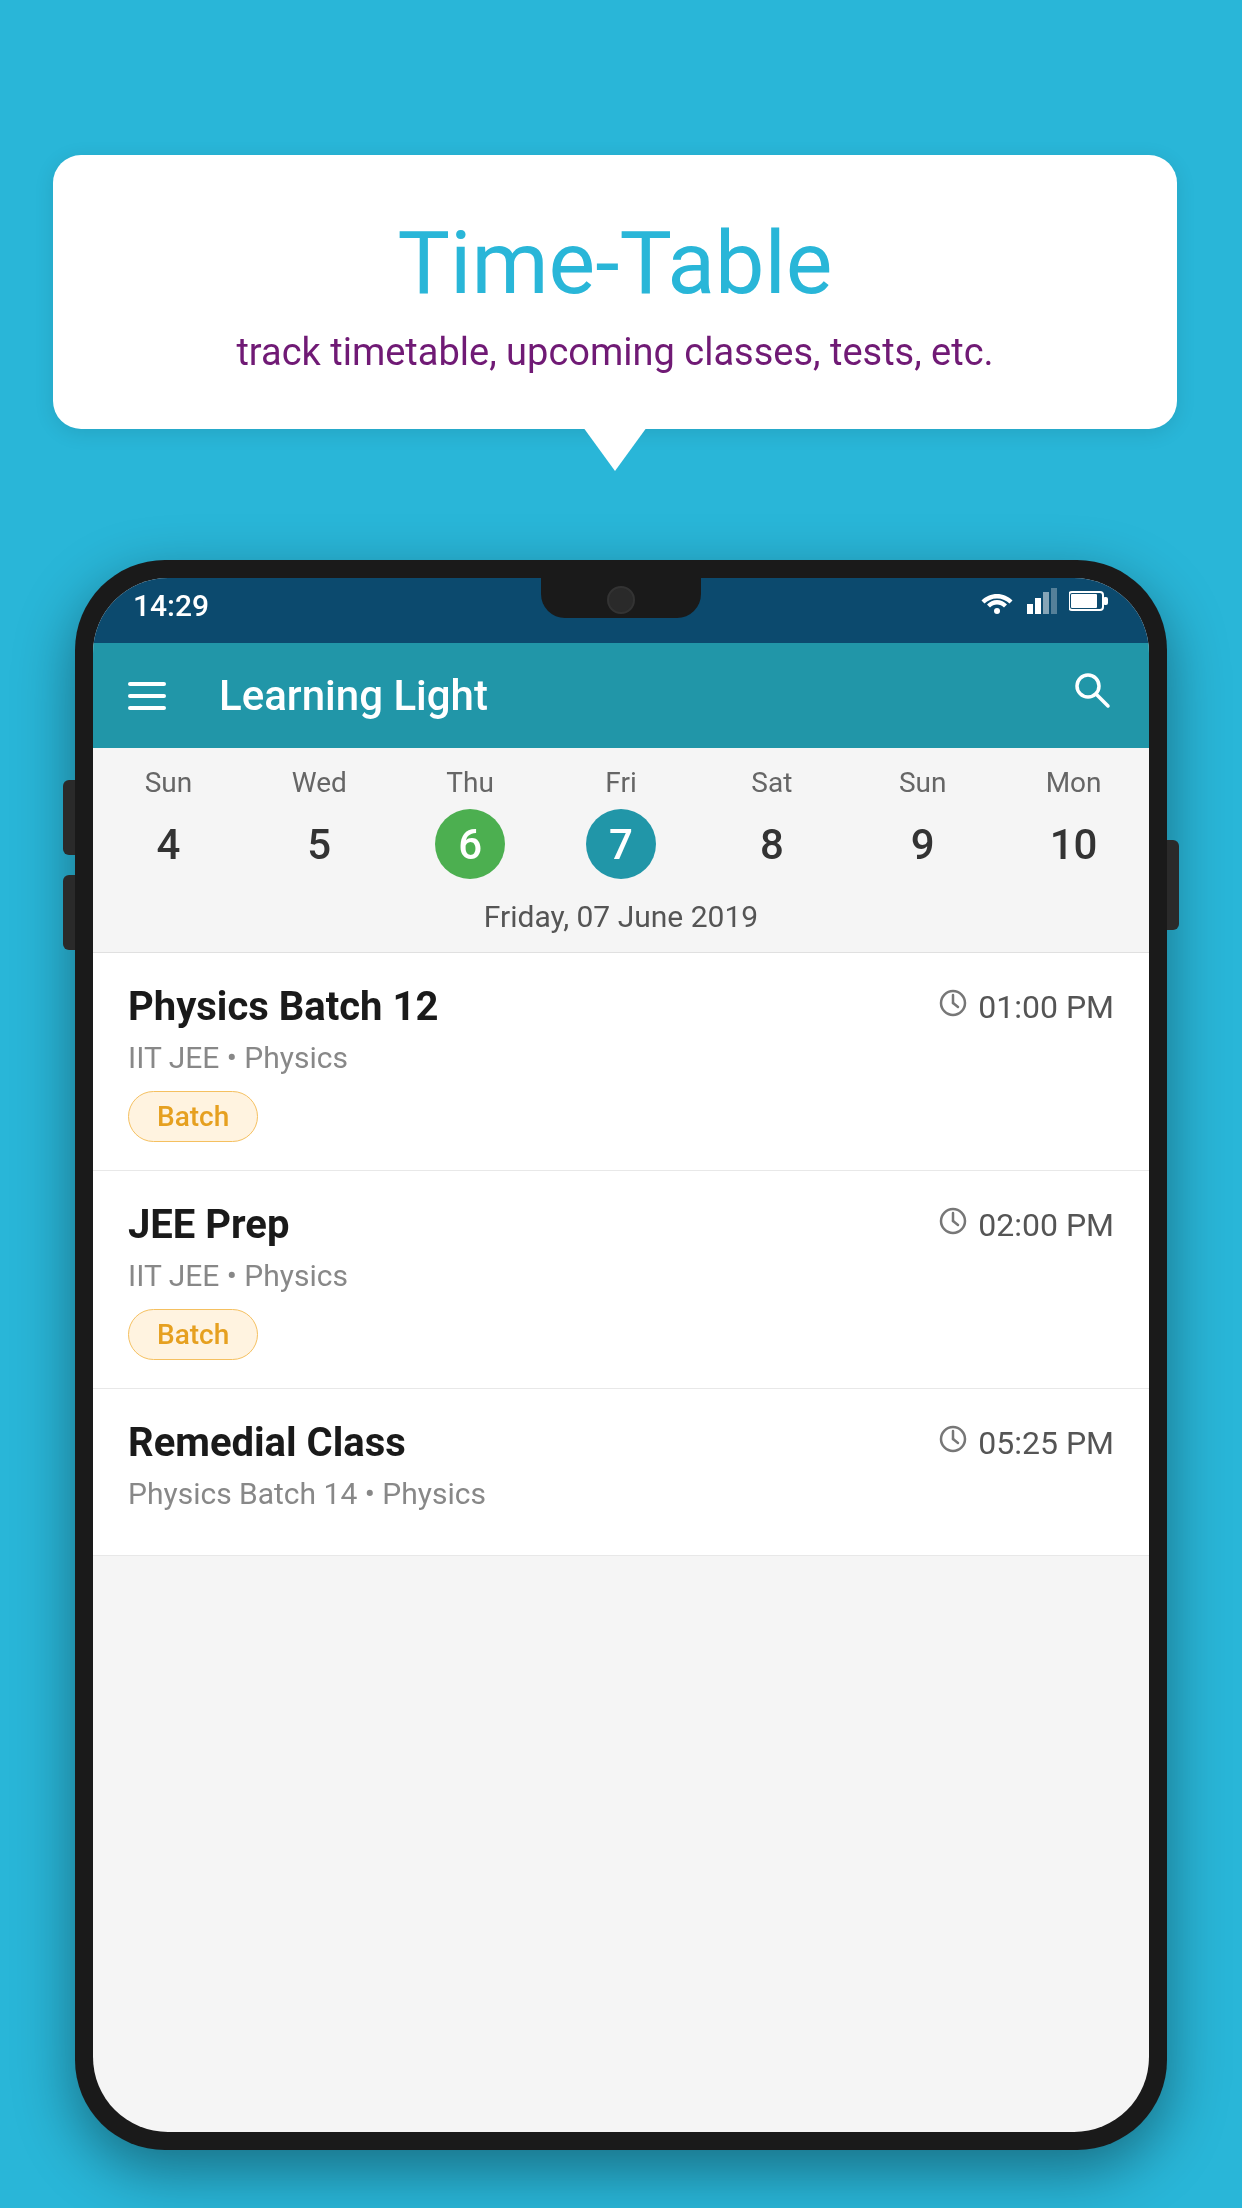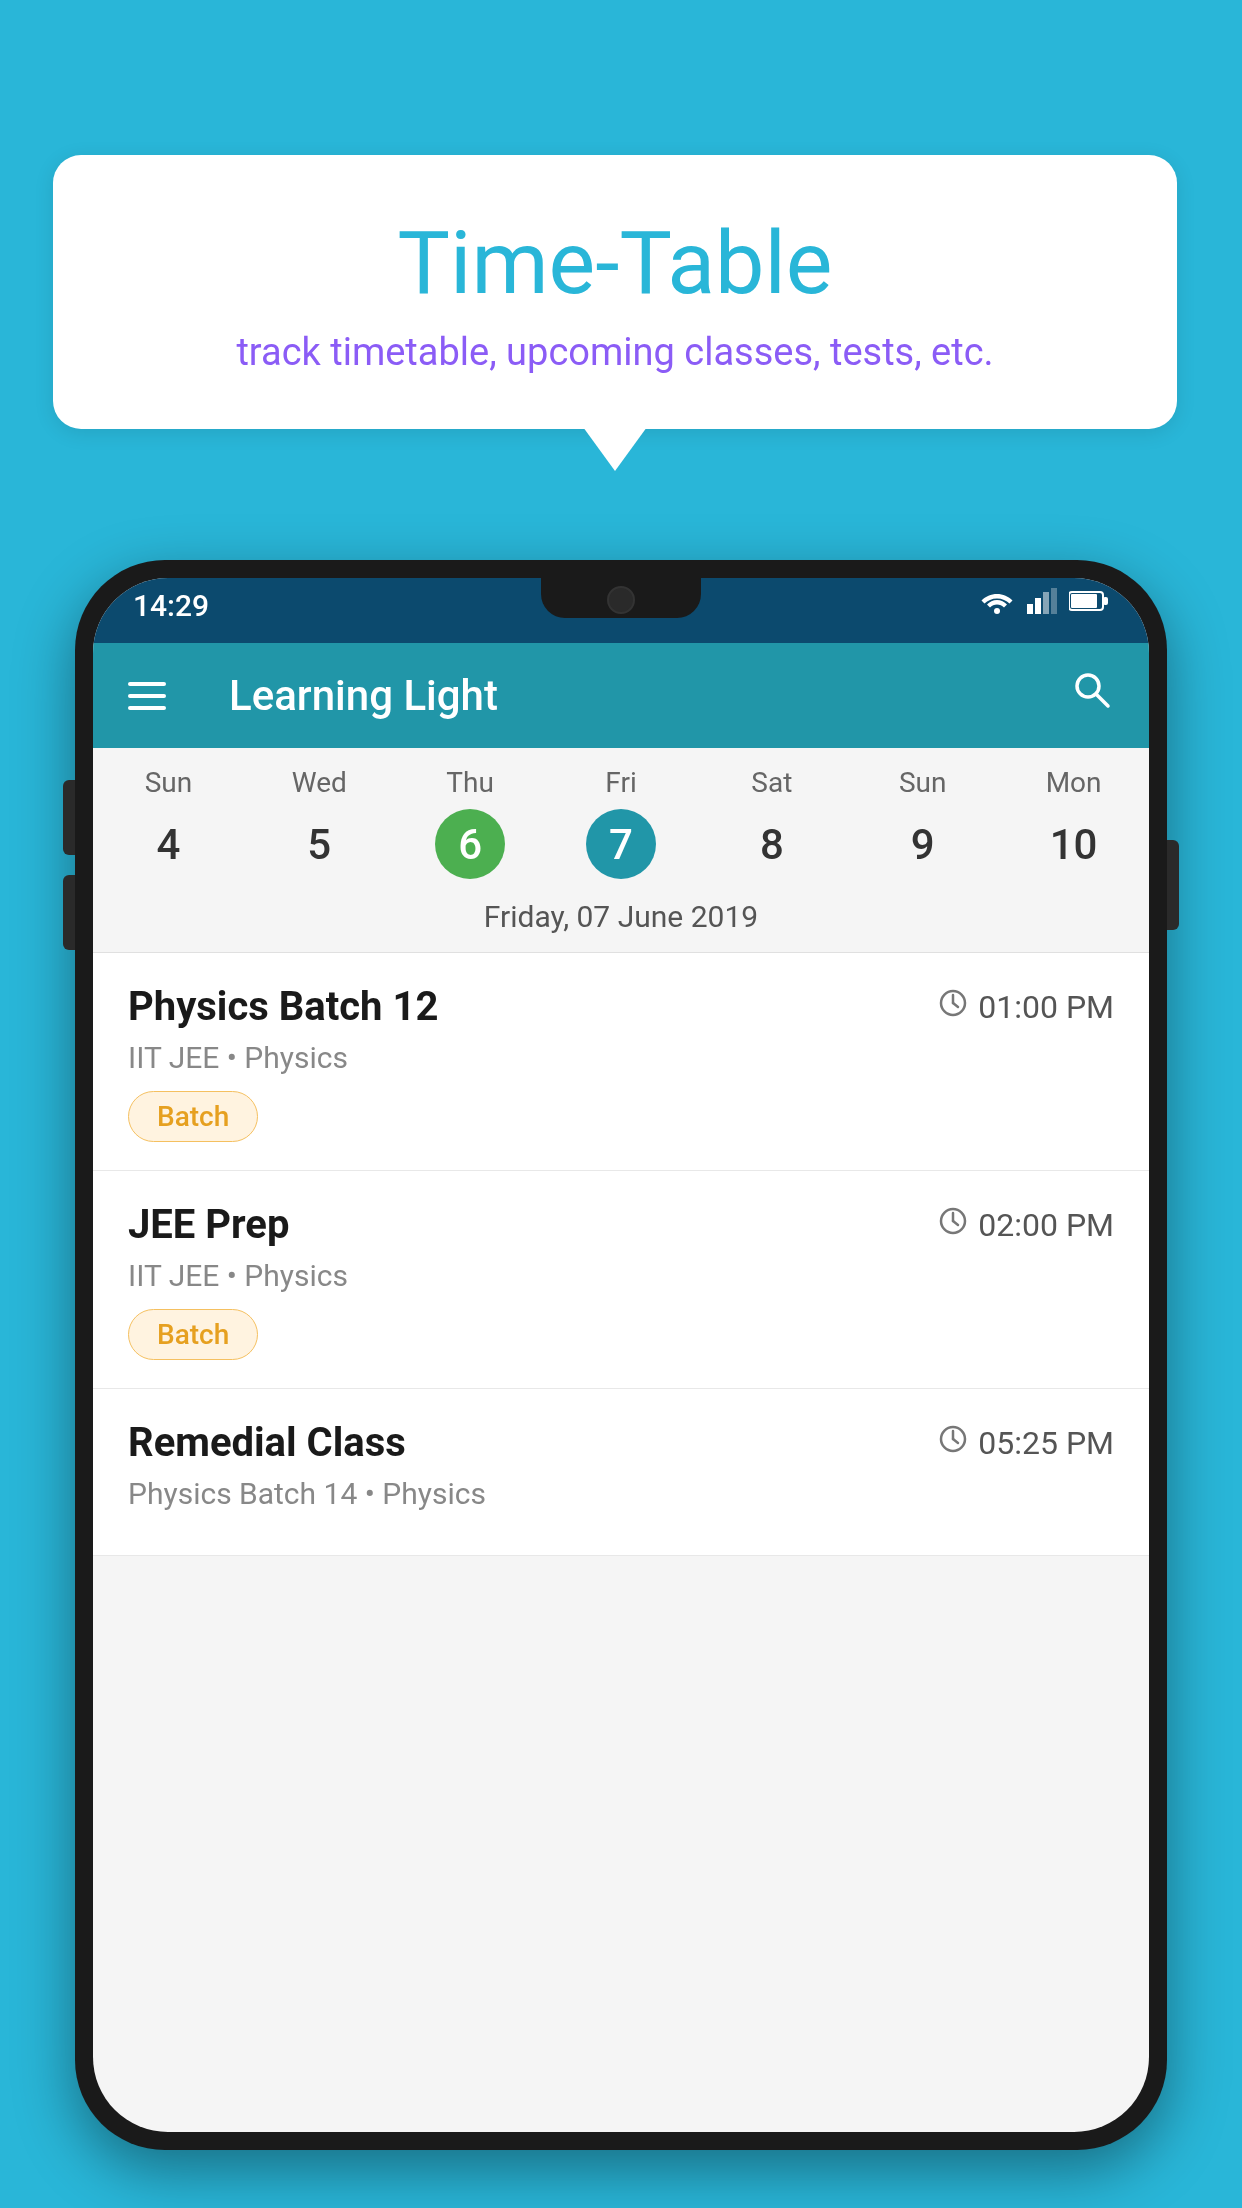--- a/index.html
+++ b/index.html
@@ -43,21 +43,21 @@
     .tooltip-title {
       font-size: 88px;
       font-weight: 400;
       color: #29b6d8;
       line-height: 1.1;
       margin-bottom: 18px;
     }
 
     .tooltip-subtitle {
       font-size: 38px;
-      color: #8b5cf6;
+      color: #701a75;
       font-weight: 400;
     }
 
     
     .phone-wrapper {
       position: absolute;
       top: 560px;
       left: 75px;
       right: 75px;
       bottom: 0;
@@ -130,21 +130,21 @@
       gap: 12px;
     }
 
     
     .app-bar {
       background: #2196a8;
       height: 105px;
       display: flex;
       align-items: center;
       padding: 0 35px;
-      gap: 48px;
+      gap: 38px;
     }
 
     .hamburger-icon {
       color: white;
       font-size: 42px;
       cursor: pointer;
       display: flex;
       flex-direction: column;
       gap: 8px;
       justify-content: center;

